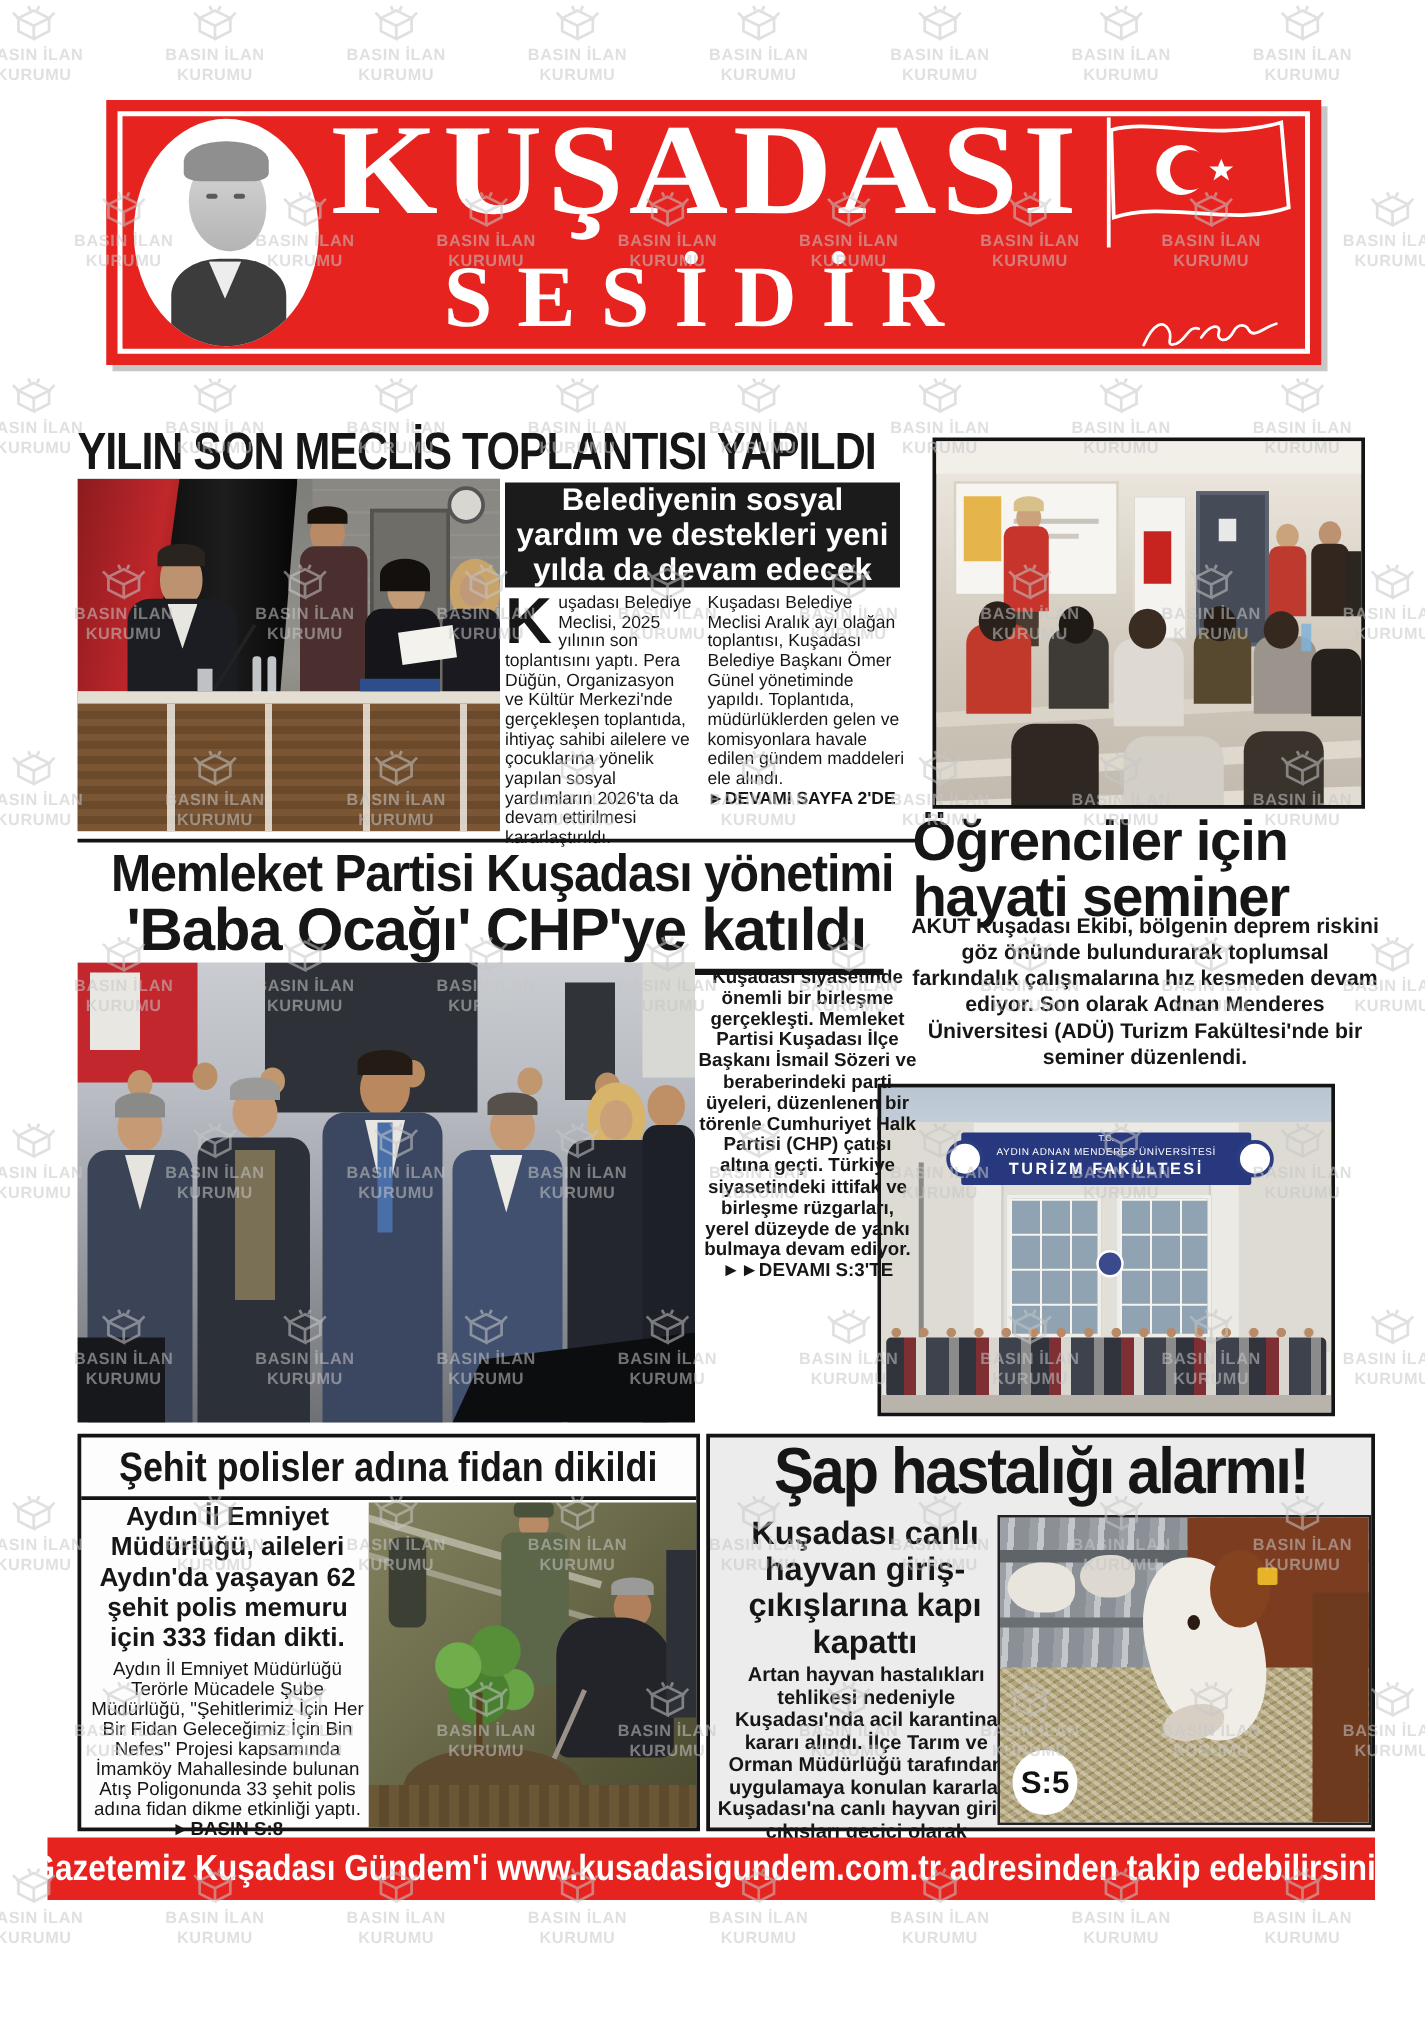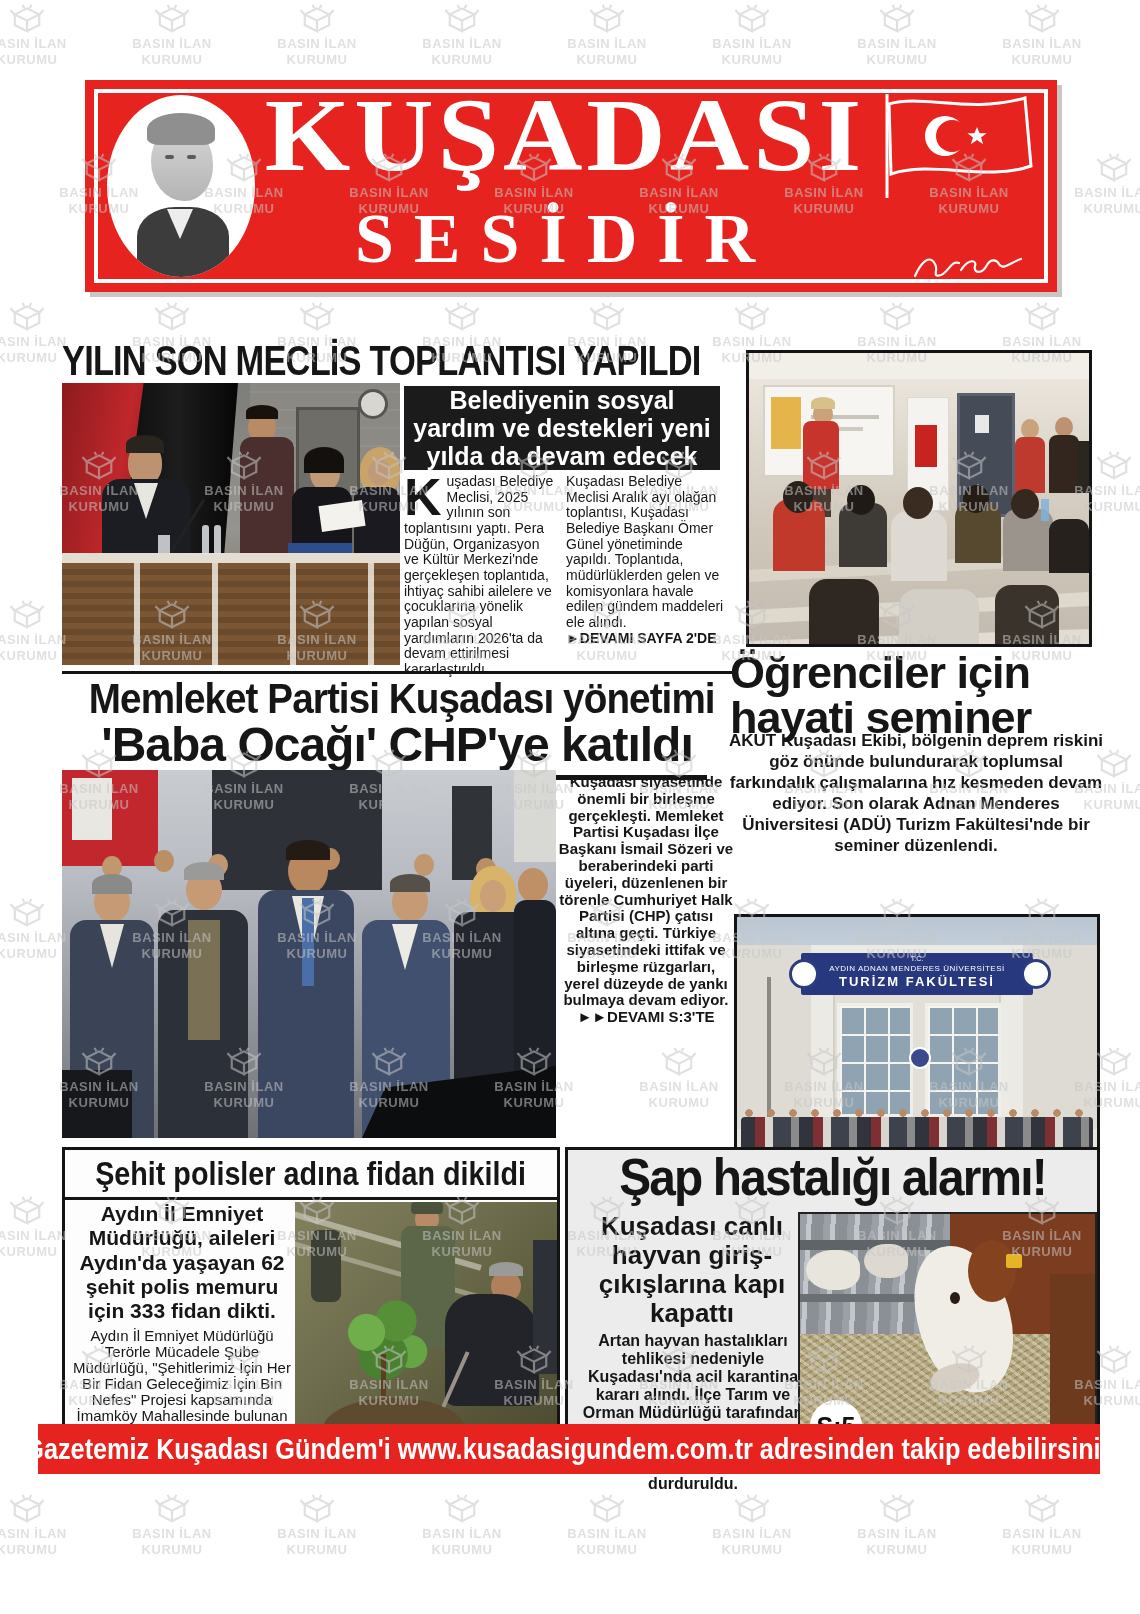--- a/index.html
+++ b/index.html
@@ -61,21 +61,21 @@
   .fidan-txt{position:absolute;left:6px;top:52px;width:222px;text-align:center;}
   .fidan-lead{font-weight:bold;font-size:21px;line-height:1.16;}
   .fidan-body{font-size:15px;line-height:1.07;margin-top:4px;}
   .sap-h{position:absolute;left:0;top:0;width:100%;text-align:center;font-weight:bold;
          font-size:52px;letter-spacing:-2px;line-height:1.05;white-space:nowrap;
          transform:scaleX(.92);}
   .sap-sub{position:absolute;left:4px;top:62px;width:240px;font-weight:bold;font-size:26px;
            line-height:1.12;text-align:center;}
   .sap-body{position:absolute;left:2px;top:182px;width:246px;font-weight:bold;font-size:16px;
             line-height:1.12;text-align:center;}
-  .footer{position:absolute;left:38px;top:1424px;width:1062px;height:50px;background:#e6231e;
+  .footer{position:absolute;left:38px;top:1470px;width:1062px;height:50px;background:#e6231e;
           display:flex;align-items:center;justify-content:center;}
   .footer span{color:#fff;font-weight:bold;font-size:29px;white-space:nowrap;transform:scaleX(.87);}
   
   .ph{position:absolute;overflow:hidden;}
   .e{position:absolute;}
   .bd{border:3px solid #141414;}
   .badge{position:absolute;left:10px;top:186px;width:52px;height:52px;border-radius:50%;
          background:#fff;display:flex;align-items:center;justify-content:center;
          font-weight:bold;font-size:25px;color:#111;}
   .banner{position:absolute;left:64px;top:36px;width:232px;height:42px;background:#27387e;
@@ -194,21 +194,21 @@
     <div class="e" style="left:150px;top:236px;width:80px;height:55px;background:#d3cec6;border-radius:18px 18px 0 0;"></div>
     <div class="e" style="left:246px;top:232px;width:64px;height:59px;background:#3a332c;border-radius:16px 16px 0 0;"></div>
   </div>
 
   <div class="sem-h">
     <div>Öğrenciler için</div>
     <div>hayati seminer</div>
   </div>
   <div class="sem-b">AKUT Kuşadası Ekibi, bölgenin deprem riskini göz önünde bulundurarak toplumsal farkındalık çalışmalarına hız kesmeden devam ediyor. Son olarak Adnan Menderes Üniversitesi (ADÜ) Turizm Fakültesi'nde bir seminer düzenlendi.</div>
 
-  <div class="ph bd" style="left:734px;top:867px;width:360px;height:260px;background:linear-gradient(180deg,#b9c6d2 0%,#cdd6de 24%,#cdd6de 26%,#e8e6e0 28%);margin-top:47px;">
+  <div class="ph bd" style="left:702px;top:867px;width:360px;height:260px;background:linear-gradient(180deg,#b9c6d2 0%,#cdd6de 24%,#cdd6de 26%,#e8e6e0 28%);">
     <div class="e" style="left:0;top:28px;width:100%;height:184px;background:#eceae4;"></div>
     <div class="e" style="left:0;top:28px;width:74px;height:184px;background:#dedbd4;"></div>
     <div class="e" style="right:0;top:28px;width:74px;height:184px;background:#dedbd4;"></div>
     <div class="e" style="left:96px;top:62px;width:168px;height:150px;background:#e2dfd8;box-shadow:inset 0 0 0 2px #d2cfc8;"></div>
     <div class="e" style="left:100px;top:86px;width:70px;height:108px;background:linear-gradient(#f6f4ee 2px,transparent 2px),linear-gradient(90deg,#f6f4ee 2px,transparent 2px),#8fa3b2;background-size:24px 28px;border:3px solid #f0eee8;"></div>
     <div class="e" style="left:188px;top:86px;width:70px;height:108px;background:linear-gradient(#f6f4ee 2px,transparent 2px),linear-gradient(90deg,#f6f4ee 2px,transparent 2px),#8fa3b2;background-size:24px 28px;border:3px solid #f0eee8;"></div>
     <div class="e" style="left:172px;top:130px;width:18px;height:18px;border-radius:50%;background:#3a4a8c;border:2px solid #fff;"></div>
     <div class="e" style="left:30px;top:60px;width:4px;height:140px;background:#8a8a84;"></div>
     <div class="banner">
       <div class="b1">T.C.</div>

